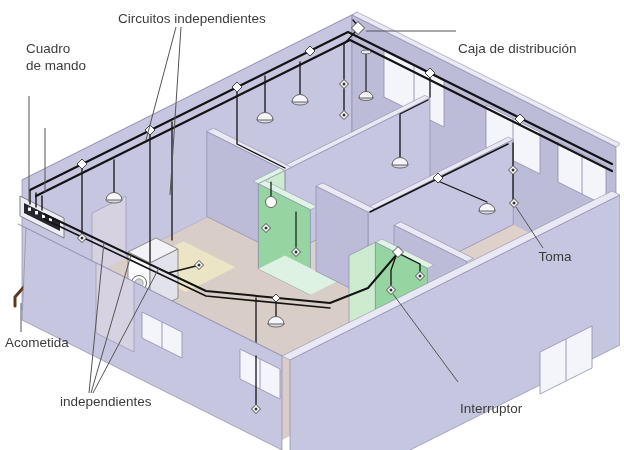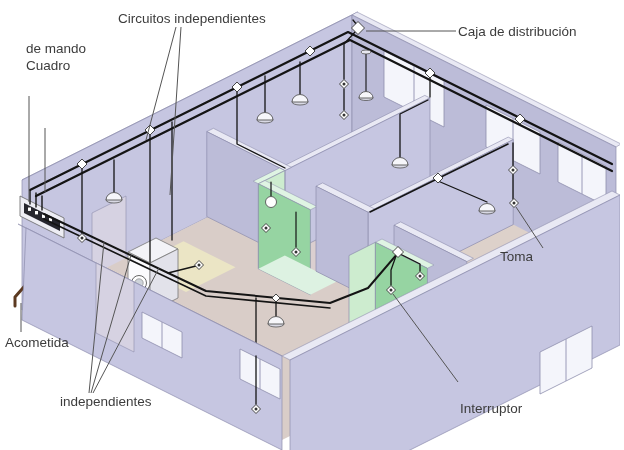--- a/index.html
+++ b/index.html
@@ -268,26 +268,26 @@
     <path class="leader" d="M21,303 L21,332"></path>
     <path class="leader" d="M89,393 L104,242"></path>
     <path class="leader" d="M91,393 L131,255"></path>
     <path class="leader" d="M93,393 L159,268"></path>
     <path class="leader" d="M393,294 L458,382"></path>
     <path class="leader" d="M516,207 L543,248"></path>
   </g>
 </svg>
 
   <div class="lbl" style="left:118px;top:10px">Circuitos independientes</div>
-  <div class="lbl" style="left:458px;top:23px">Caja de distribución</div>
+  <div class="lbl" style="left:458px;top:40px">Caja de distribución</div>
   <div class="lbl" style="left:26px;top:40px">
+    <div>Cuadro</div>
     <div>de mando</div>
-    <div>Cuadro</div>
   </div>
   <div class="lbl" style="left:5px;top:334px">Acometida</div>
   <div class="lbl" style="left:60px;top:393px">
     <div>independientes</div>
   </div>
   <div class="lbl" style="left:460px;top:400px">Interruptor</div>
-  <div class="lbl" style="left:500px;top:248px;width:110px;text-align:left">
+  <div class="lbl" style="left:500px;top:248px;width:110px;text-align:center">
     <div>Toma</div>
   </div>
 </div>
 
 </body></html>

